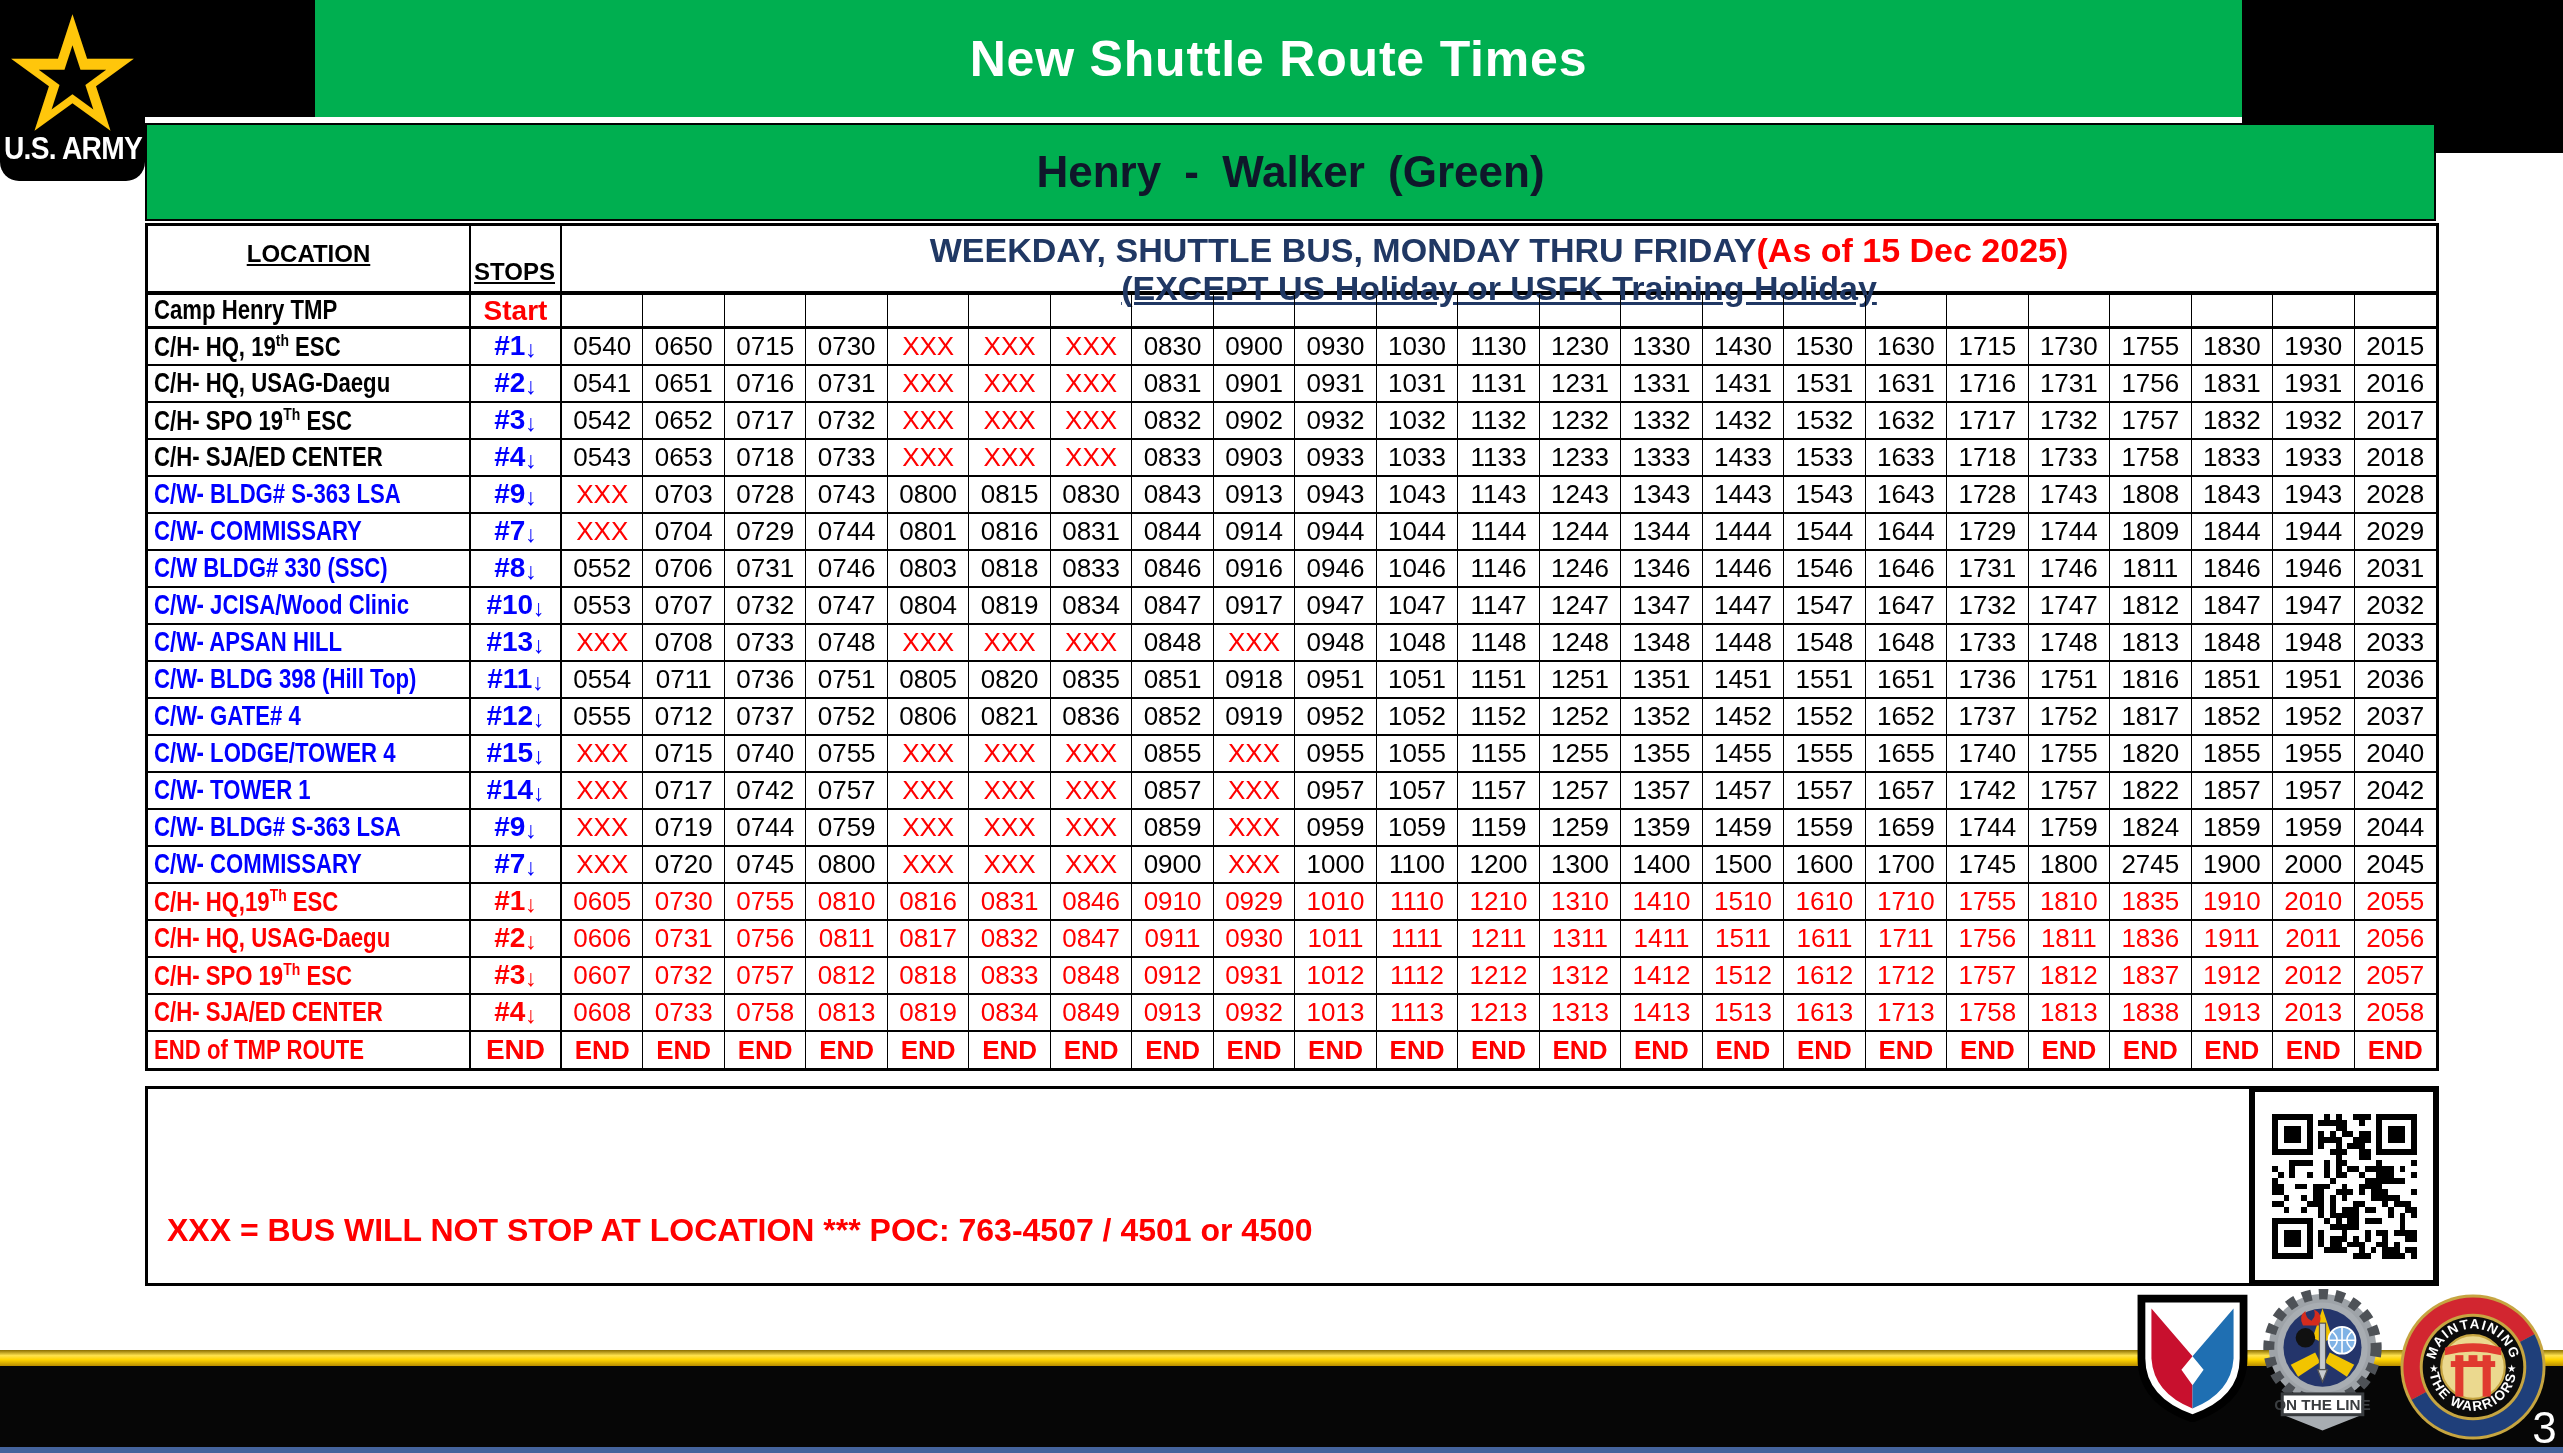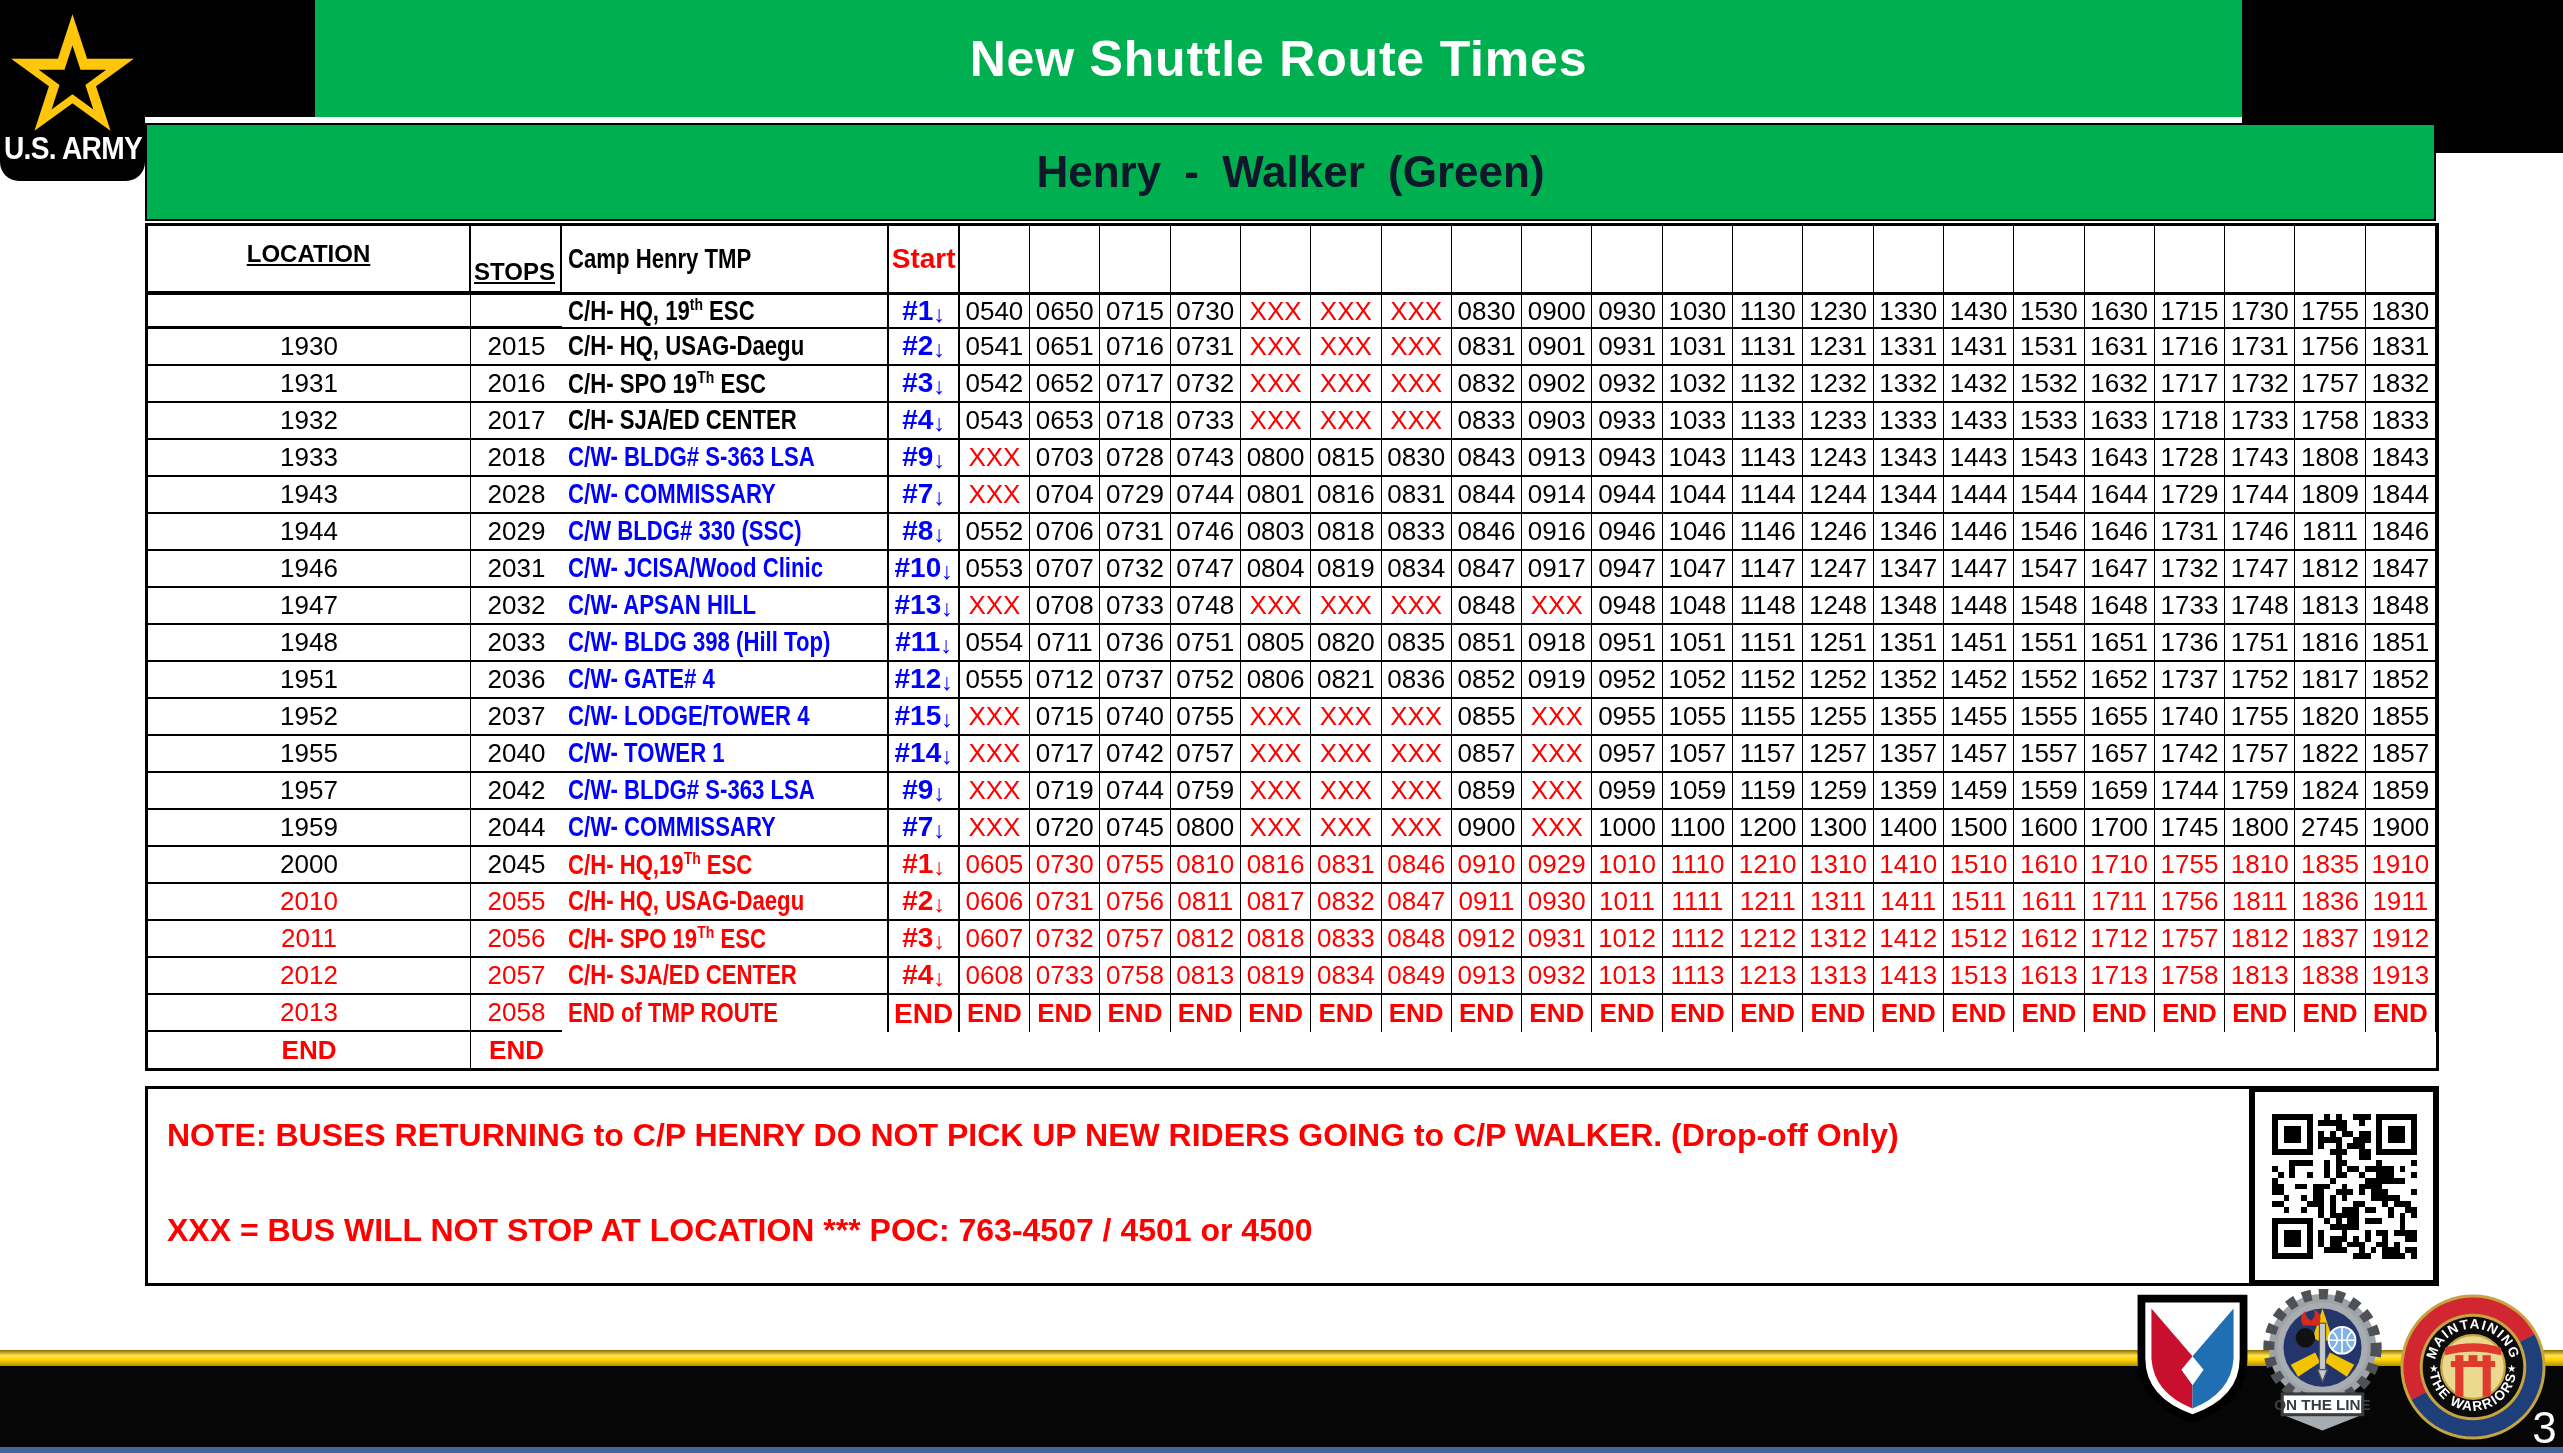--- a/index.html
+++ b/index.html
@@ -105,20 +105,24 @@
 </div>
 
 <div class="sched-table">
   <div class="grid" id="grid">
       <div class="cell hloc hdr brthick">
         <span>LOCATION</span>
       </div>
       <div class="cell hstops hdr brthick">
         <span>STOPS</span>
       </div>
+      <div class="cell htitle hdr lastcol" style="grid-column: span 23;">
+        <div class="l1"><span class="navy">WEEKDAY, SHUTTLE BUS, MONDAY THRU FRIDAY</span><span class="c-red">(As of 15 Dec 2025)</span></div>
+        <div class="l2 navy">(EXCEPT US Holiday or USFK Training Holiday</div>
+      </div>
       <div class="cell loc brthick startrow">
         <span class="lbl c-black">Camp Henry TMP</span>
       </div>
       <div class="cell brthick startrow">
         <span class="stopv c-red">Start</span>
       </div>
       <div class="cell  startrow">
         <span class="timev c-black"></span>
       </div>
       <div class="cell  startrow">
@@ -1684,21 +1688,20 @@
       <div class="cell  lastrow">
         <span class="timev c-red endtxt">END</span>
       </div>
       <div class="cell lastcol lastrow">
         <span class="timev c-red endtxt">END</span>
       </div>
     </div>
 </div>
 
 <div class="note-box">
-  <div class="note-line note1">NOTE: BUSES RETURNING to C/P HENRY DO NOT PICK UP NEW RIDERS GOING to C/P WALKER. (Drop-off Only)</div>
   <div class="note-line note2">XXX = BUS WILL NOT STOP AT LOCATION  *** POC: 763-4507 / 4501 or 4500</div>
 </div>
 <div class="qr-box">
   <svg id="qr" width="145" height="145" viewBox="0 0 25 25" shape-rendering="crispEdges">
       <g fill="#000">
         <rect x="9" y="0" width="1" height="1"></rect>
         <rect x="11" y="0" width="1" height="1"></rect>
         <rect x="14" y="0" width="1" height="1"></rect>
         <rect x="15" y="0" width="1" height="1"></rect>
         <rect x="16" y="0" width="1" height="1"></rect>

